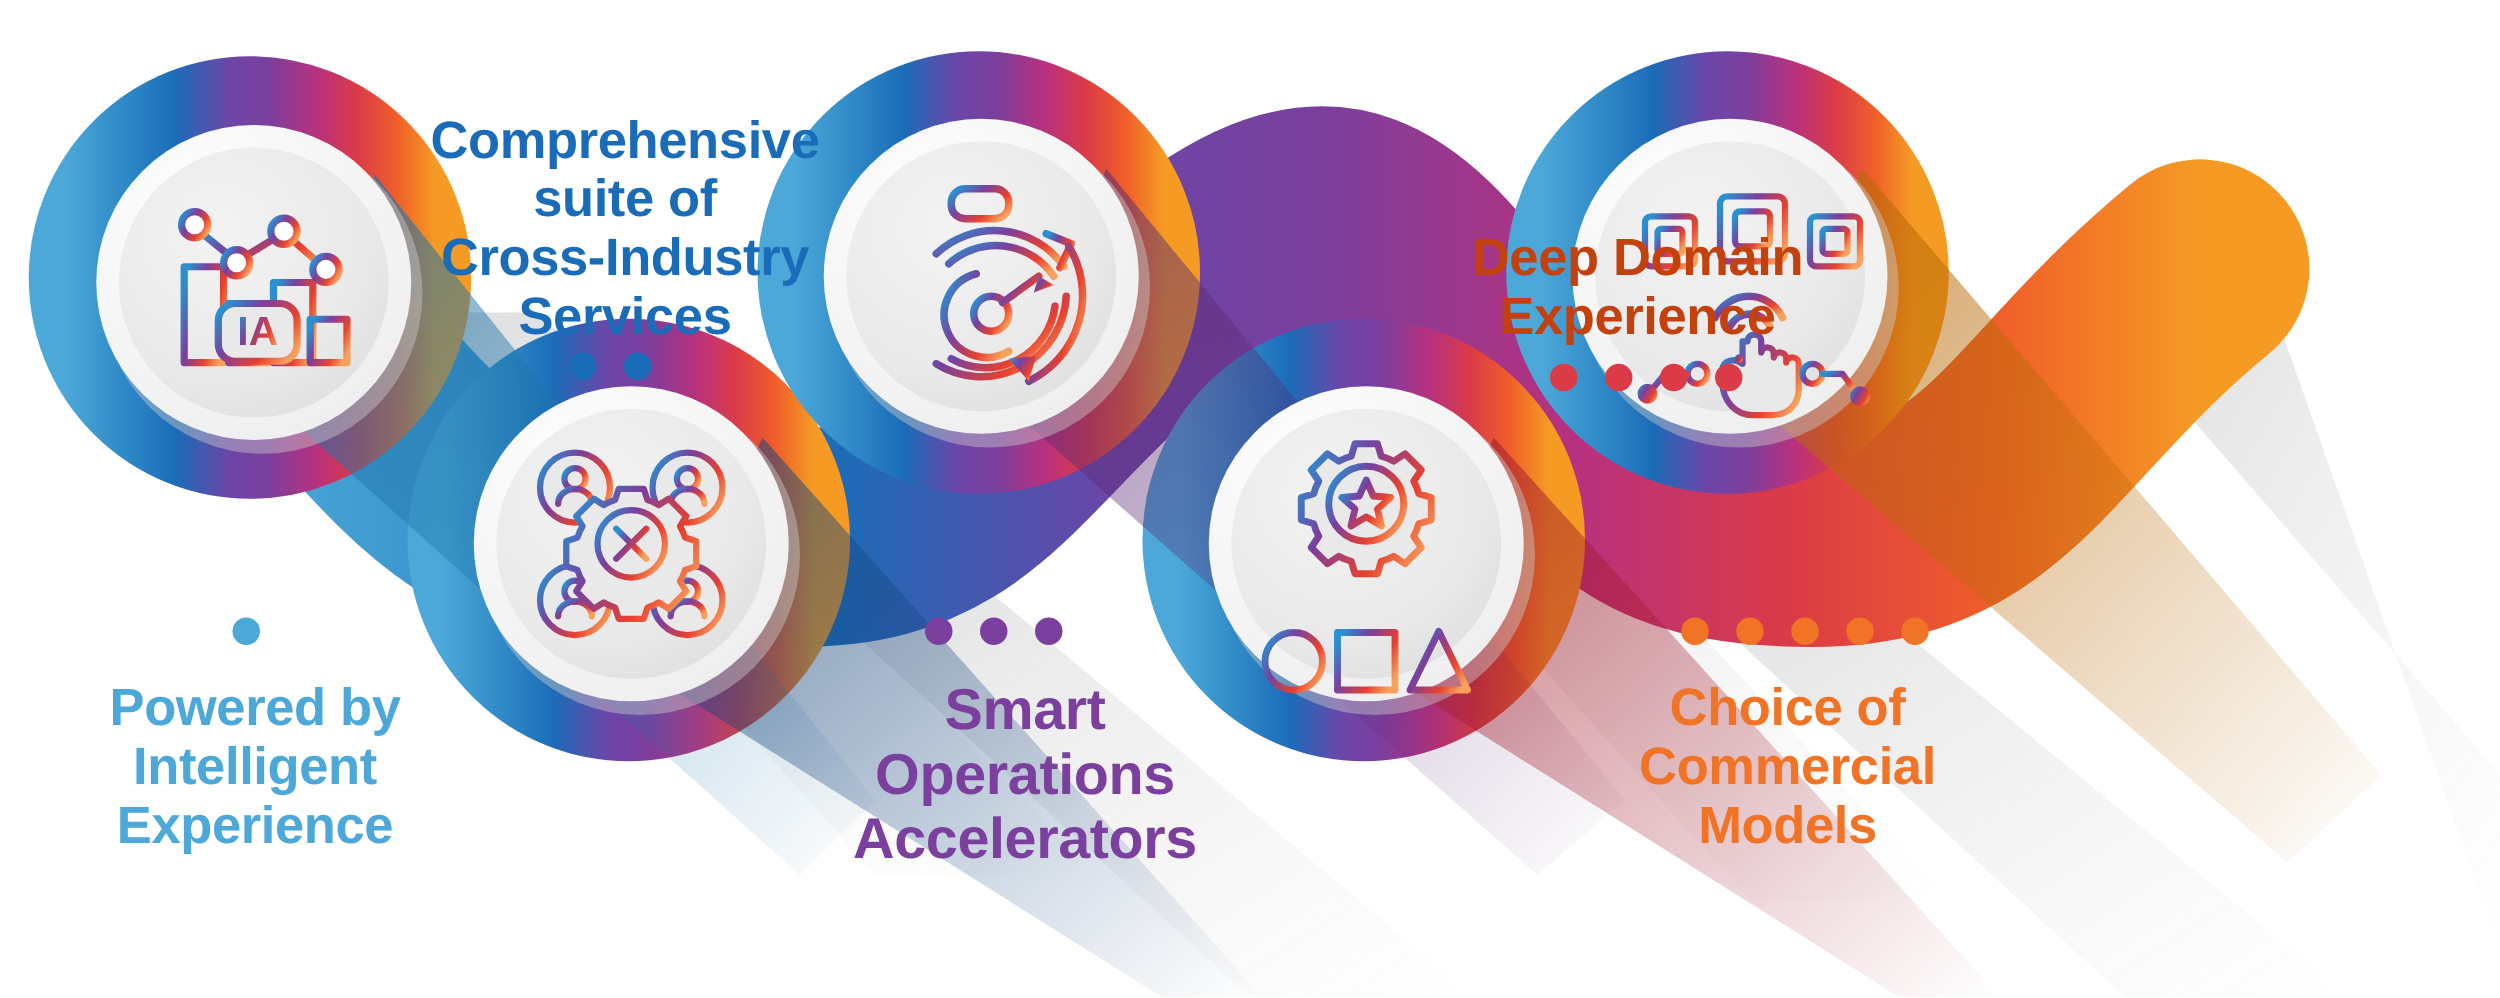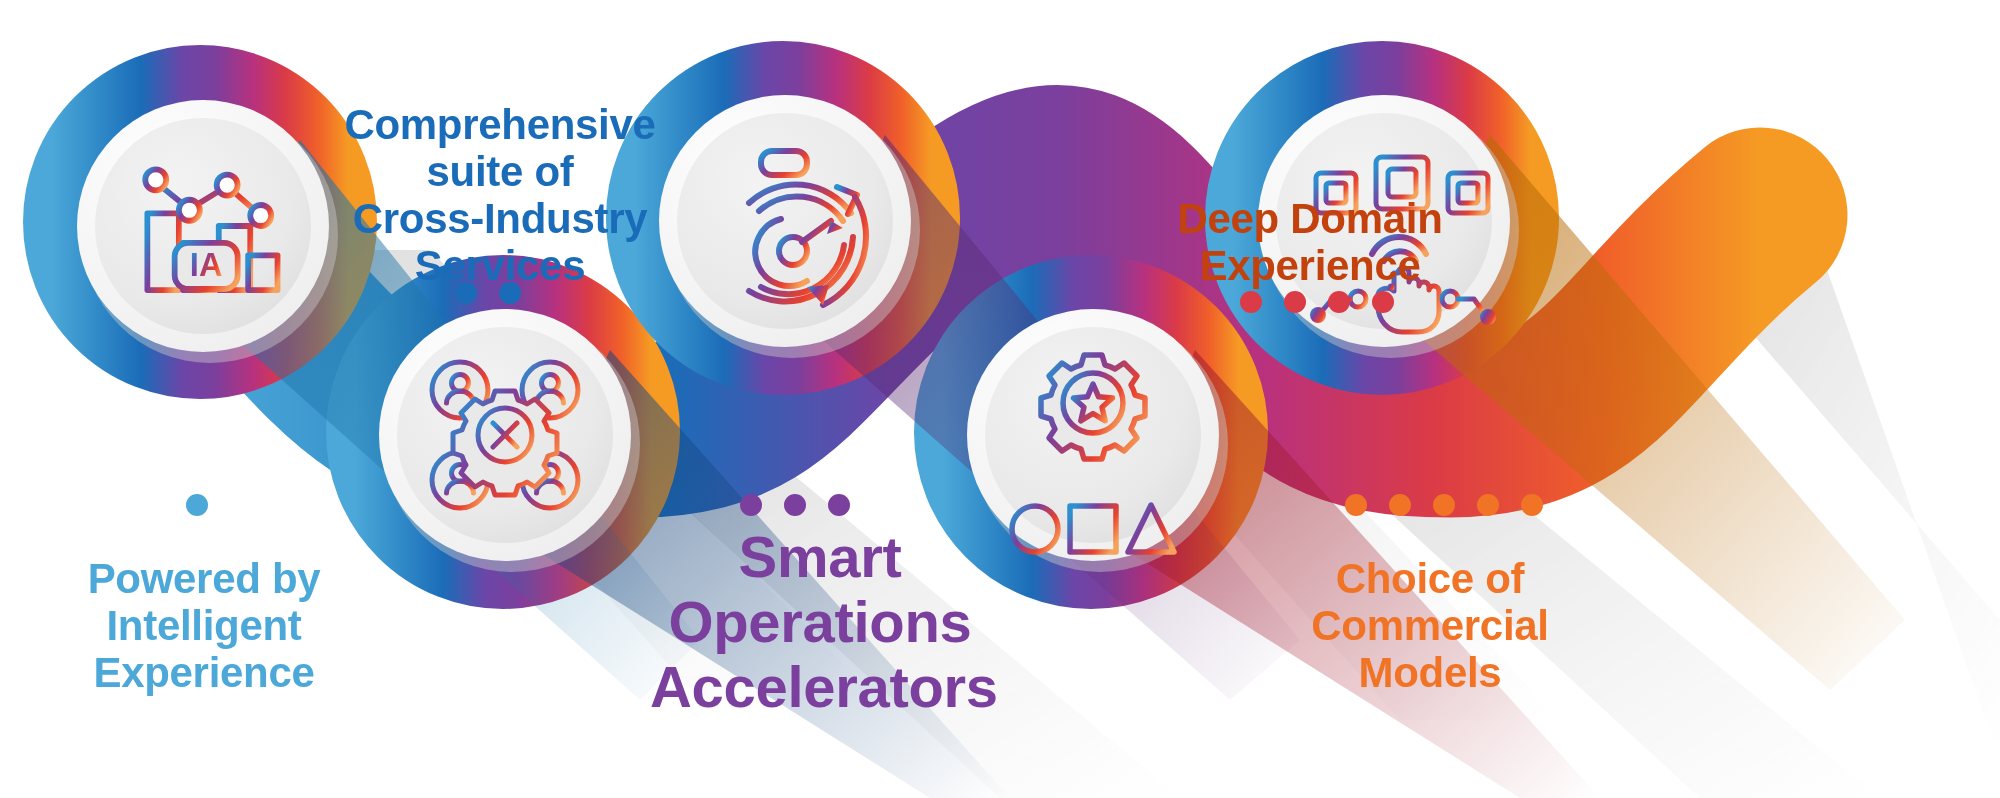--- a/index.html
+++ b/index.html
@@ -2,30 +2,30 @@
 <html><head>
 <meta charset="utf-8">
 <style>
   html,body{margin:0;padding:0;background:#ffffff;}
   body{width:2000px;height:798px;overflow:hidden;
        font-family:"Liberation Sans",sans-serif;}
   #stage{position:relative;width:2000px;height:798px;background:#fff;}
   #ribbon{position:absolute;left:0;top:0;width:2000px;height:798px;}
 
   .label{position:absolute;text-align:center;font-weight:bold;
-         line-height:1.12;letter-spacing:-0.3px;white-space:pre-line;margin-top:13px;}
+         line-height:1.12;letter-spacing:-0.3px;white-space:pre-line;}
   .dots{position:absolute;display:flex;gap:22px;align-items:center;}
   .dot{width:22px;height:22px;border-radius:50%;}
 
   
   #lbl1{left:60px;  top:542px; width:288px; font-size:42px;}
   #dots1{left:186px;top:494px;}
   #lbl2{left:330px; top:88px;  width:340px; font-size:42px;}
   #dots2{left:455px;top:282px;}
-  #lbl3{left:650px; top:512px; width:340px; font-size:58px;}
+  #lbl3{left:650px; top:542px; width:340px; font-size:46px;}
   #dots3{left:740px;top:494px;}
   #lbl4{left:1140px;top:182px; width:340px; font-size:42px;}
   #dots4{left:1240px;top:291px;}
   #lbl5{left:1230px;top:542px; width:400px; font-size:42px;}
   #dots5{left:1345px;top:494px;}
 </style>
 </head>
 <body>
 
 <div id="stage">

